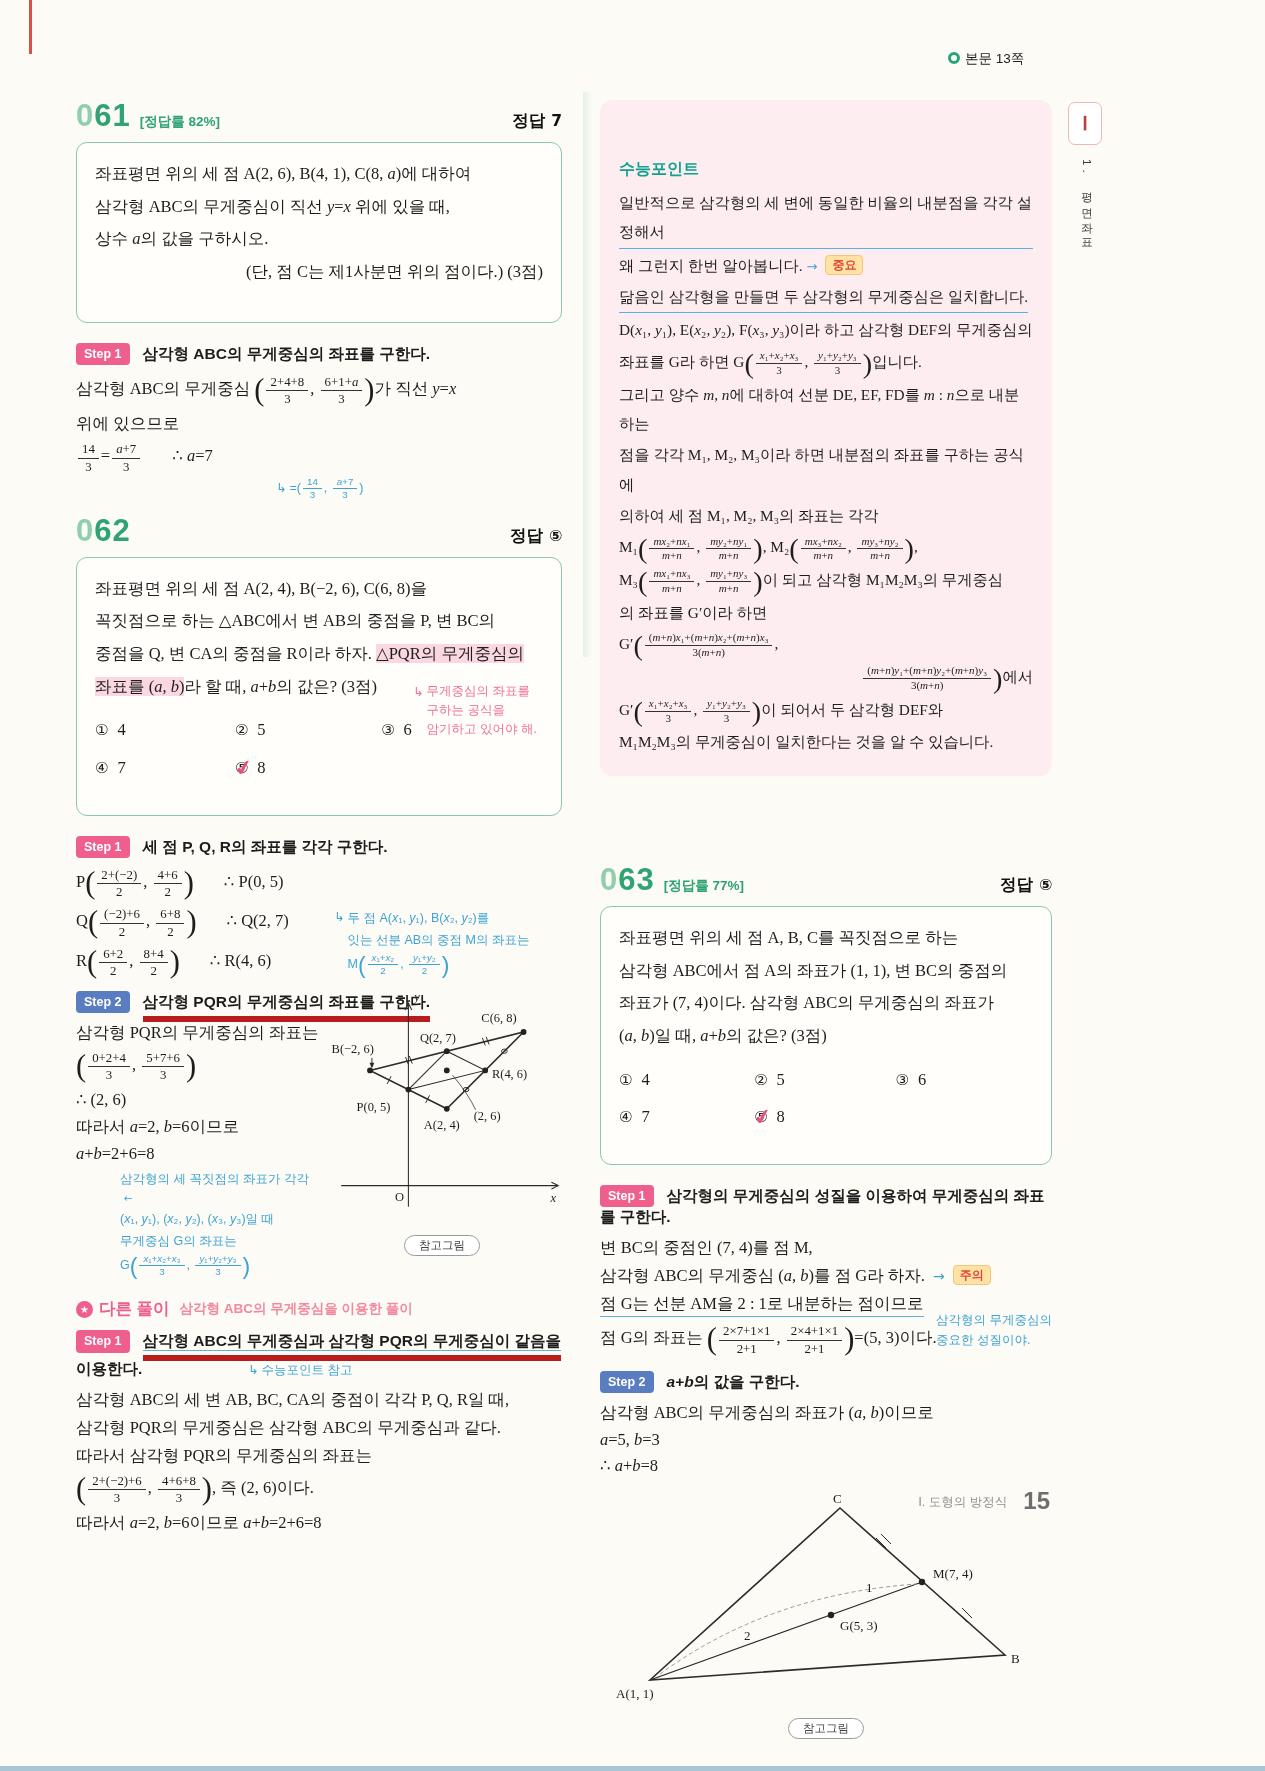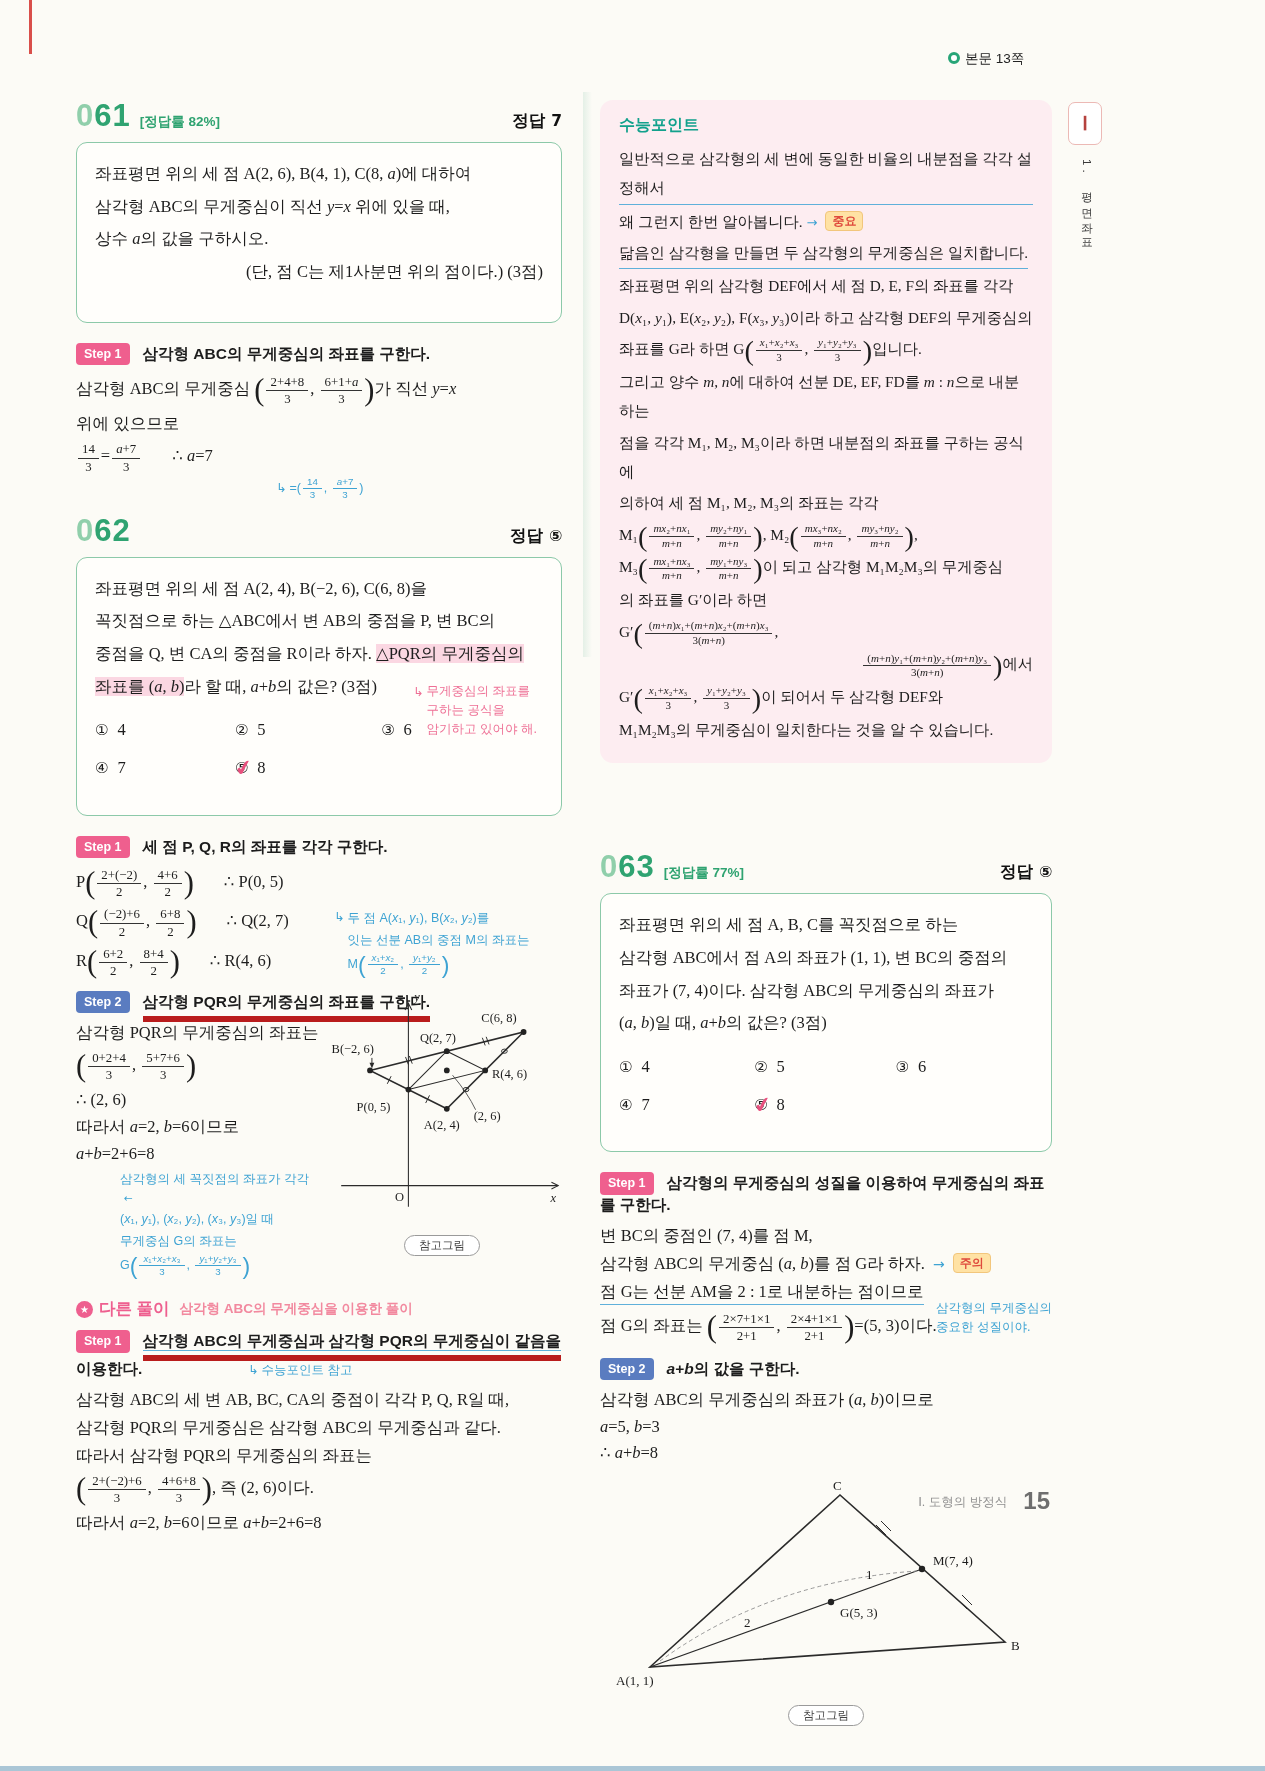--- a/index.html
+++ b/index.html
@@ -77,21 +77,21 @@
 
   
   .choices{display:grid;grid-template-columns:1.1fr 1.15fr .85fr;row-gap:8px;margin-top:14px;
         font-size:16.5px;}
   .cnum{position:relative;margin-right:9px;font-family:"DejaVu Sans",sans-serif;font-size:15px;}
   .chk{position:absolute;left:0px;top:-9px;color:#e8517e;font-size:21px;transform:rotate(-12deg);}
   .choice{white-space:nowrap;}
 
   
   .sat{background:#fdedf1;border-radius:13px;padding:15px 19px 17px;font-size:15.3px;line-height:1.92;}
-  .sat-title{color:#12a18c;font:700 16px "Liberation Sans",sans-serif;margin-bottom:8px;}
+  .sat-title{color:#12a18c;font:700 16px "Liberation Sans",sans-serif;margin-bottom:8px;margin-top:44px;}
   .sat .mline{margin:2px 0;white-space:nowrap;}
   .sat .frac{font-size:.72em;}
 
   
   .alt{margin-top:18px;position:relative;}
   .alt-head{display:flex;align-items:center;}
   .star-ic{display:inline-flex;align-items:center;justify-content:center;width:17px;height:17px;
         border-radius:50%;background:#ee5f8f;color:#fff;font-size:10px;margin-right:6px;}
   .alt-label{color:#ee5f8f;font:700 16.5px "Liberation Sans",sans-serif;margin-right:10px;}
   .alt-sub{color:#f2899f;font:600 13.5px "Liberation Sans",sans-serif;}
@@ -350,21 +350,20 @@
     <div class="sat">
       <div class="sat-title">수능포인트</div>
       <div>
           <div class="mline lu">
             <span class="kk">일반적으로 삼각형의 세 변에 동일한 비율의 내분점을 각각 설정해서</span>
           </div>
           <div class="mline"><span class="kk">왜 그런지 한번 알아봅니다.</span><span class="barrow">→</span><span class="obadge">중요</span></div>
           <div class="mline lu">
             <span class="kk">닮음인 삼각형을 만들면 두 삼각형의 무게중심은 일치합니다.</span>
           </div>
-          <div class="mline"><span class="kk">좌표평면 위의 삼각형 DEF에서 세 점 D, E, F의 좌표를 각각</span></div>
           <div class="mline"><span class="mm">D(<i>x</i>₁, <i>y</i>₁), E(<i>x</i>₂, <i>y</i>₂), F(<i>x</i>₃, <i>y</i>₃)</span><span class="kk">이라 하고 삼각형 DEF의 무게중심의</span></div>
           <div class="mline"><span class="kk">좌표를 G라 하면 </span><span class="mm">G</span><span class="mm bigp">(</span><span class="frac">
               <span class="fnum"><i>x</i>₁+<i>x</i>₂+<i>x</i>₃</span>
               <span class="fden">3</span>
             </span><span class="mm">, </span><span class="frac">
               <span class="fnum"><i>y</i>₁+<i>y</i>₂+<i>y</i>₃</span>
               <span class="fden">3</span>
             </span><span class="mm bigp">)</span><span class="kk">입니다.</span></div>
           <div class="mline"><span class="kk">그리고 양수 </span><span class="mm"><i>m</i>, <i>n</i></span><span class="kk">에 대하여 선분 DE, EF, FD를 </span><span class="mm"><i>m</i> : <i>n</i></span><span class="kk">으로 내분하는</span></div>
           <div class="mline"><span class="kk">점을 각각 M₁, M₂, M₃이라 하면 내분점의 좌표를 구하는 공식에</span></div>

